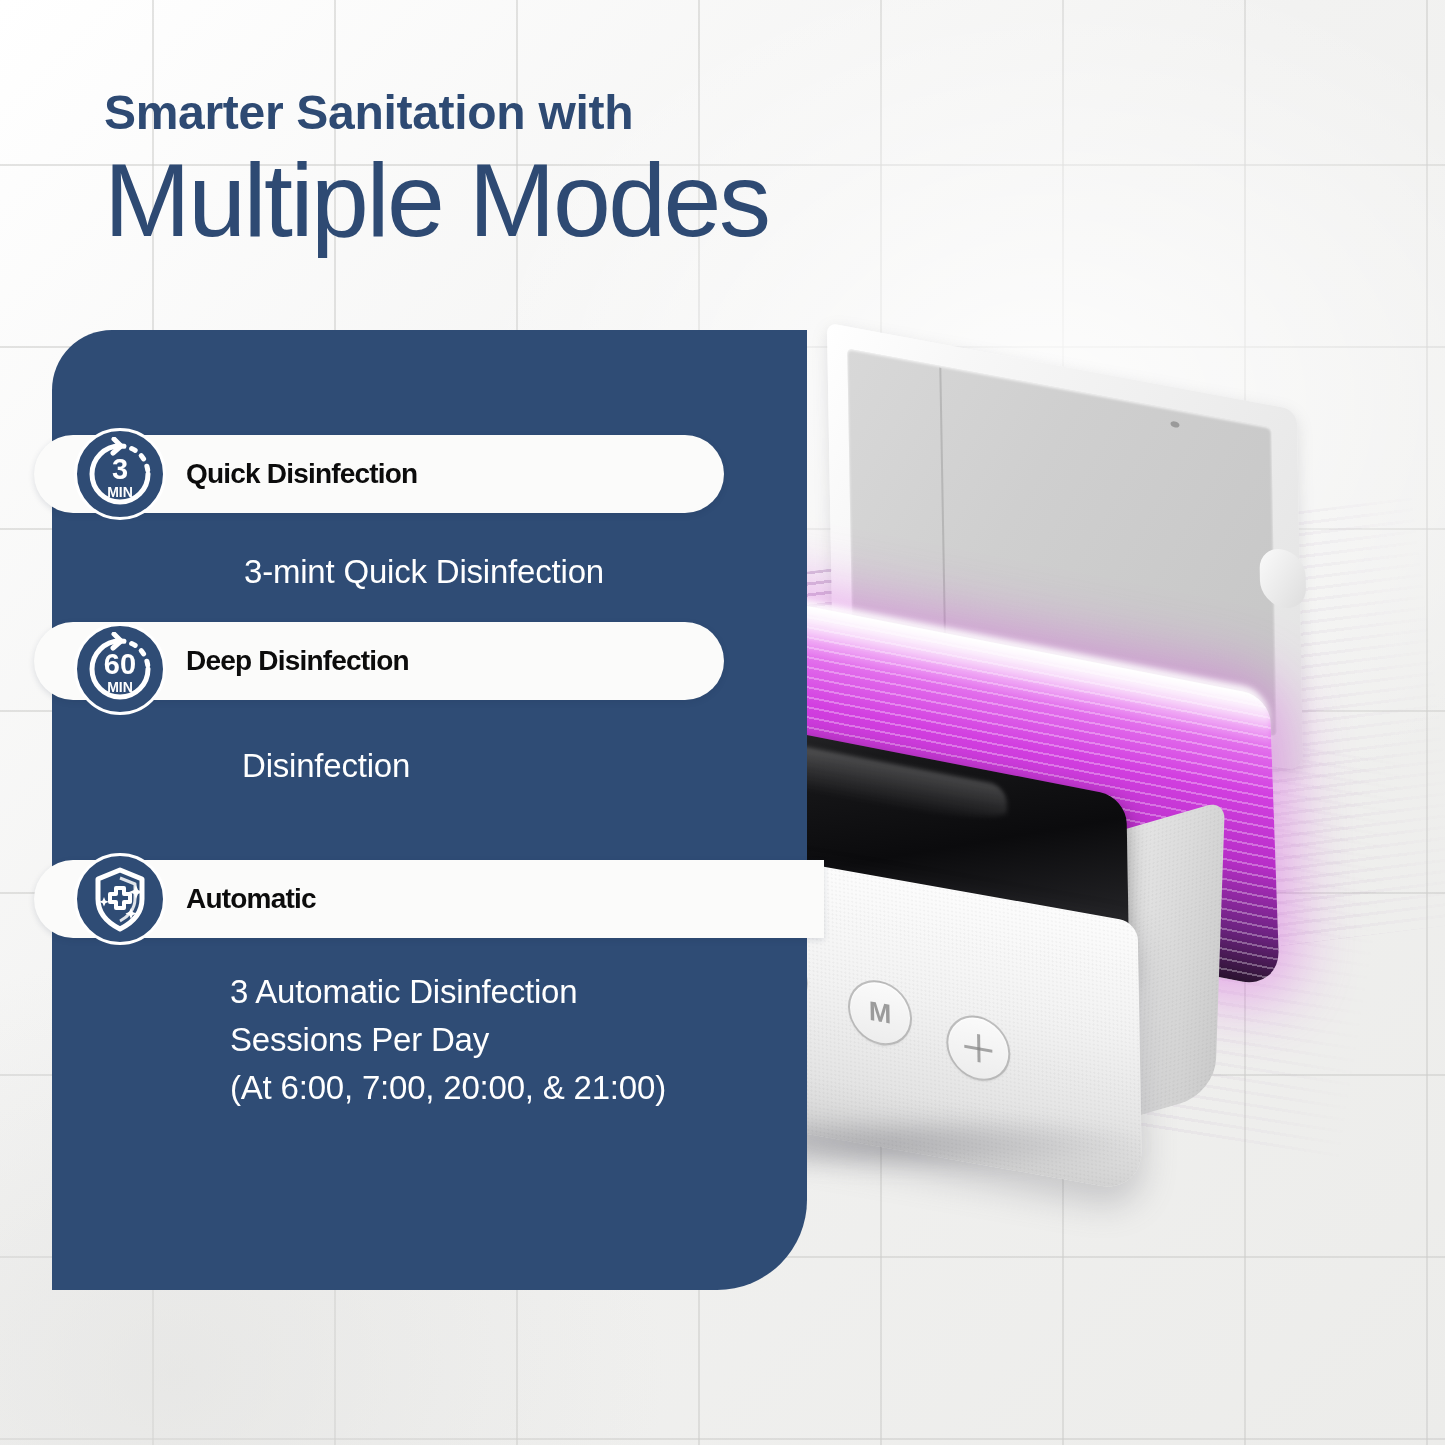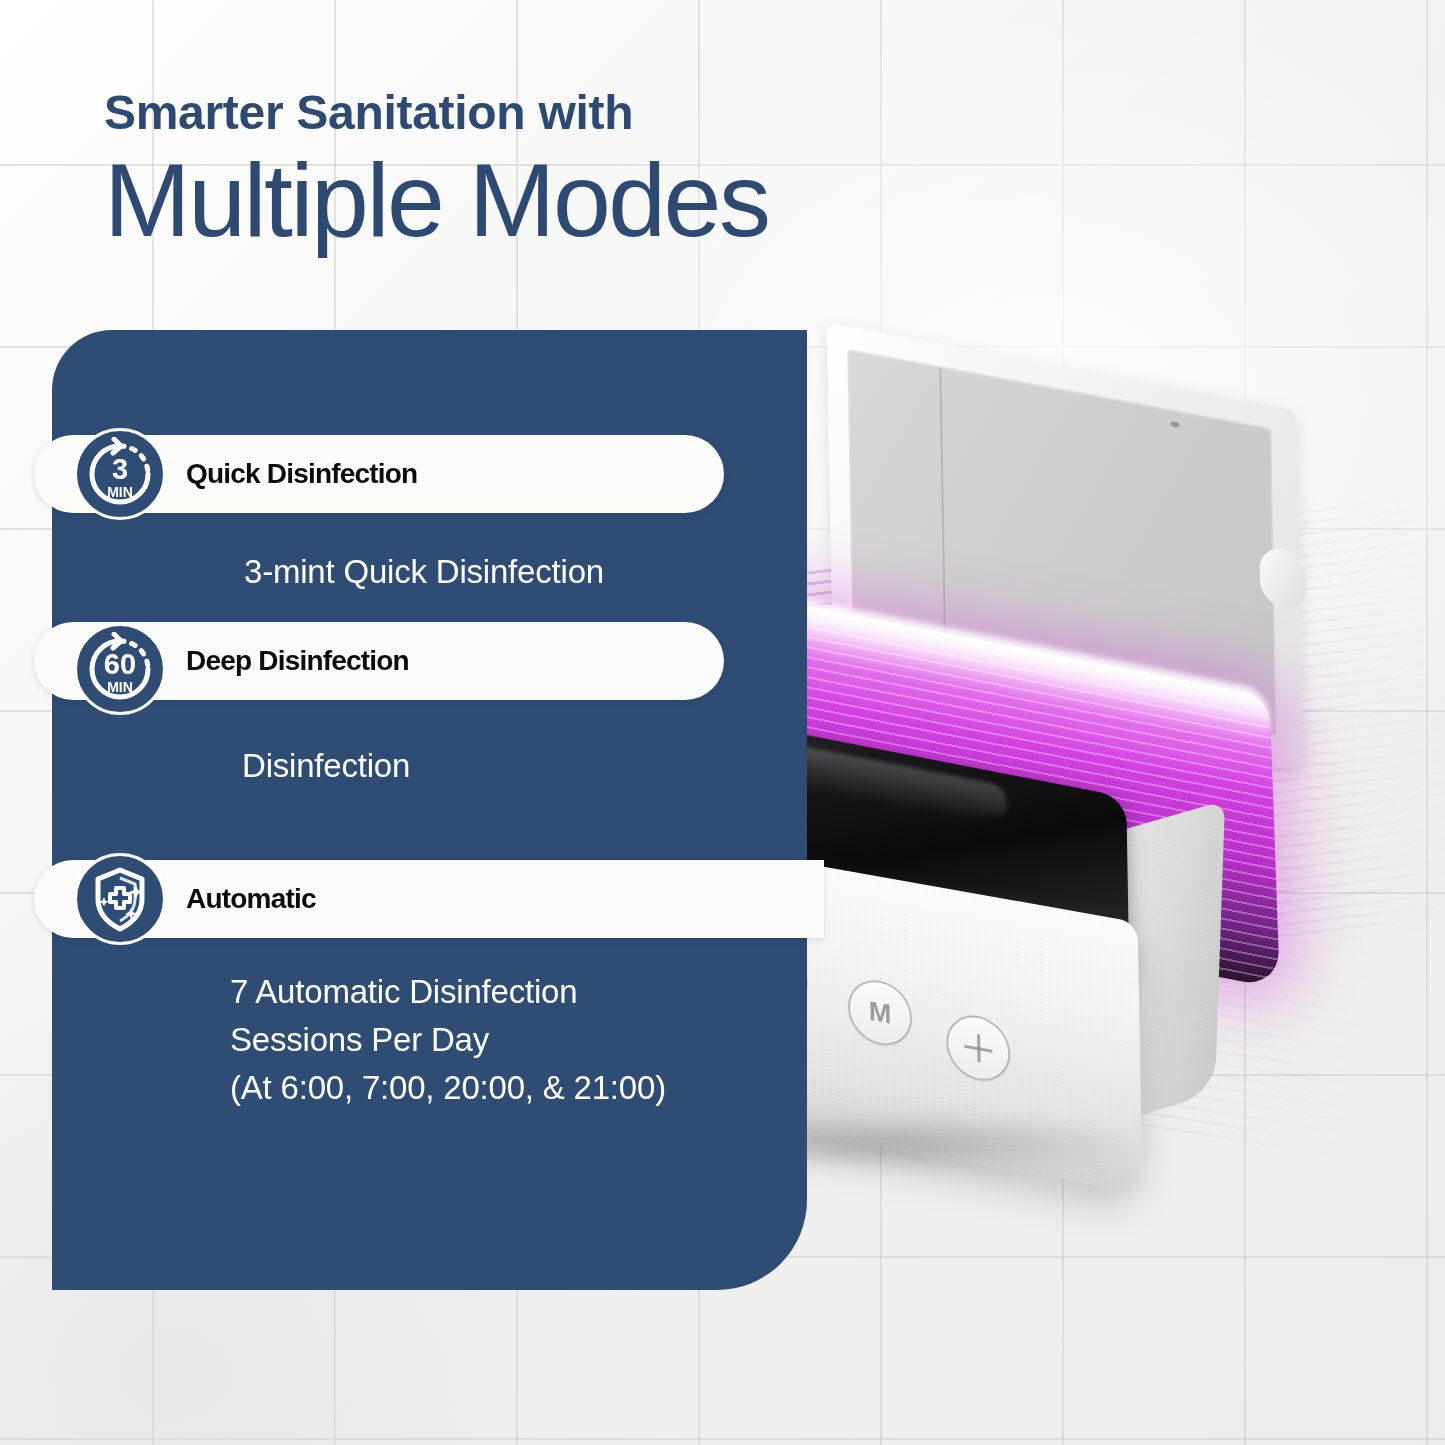--- a/index.html
+++ b/index.html
@@ -415,21 +415,21 @@
         <svg width="72" height="72" viewBox="0 0 72 72" aria-hidden="true">
           <path d="M36 7 L58 16 V36 C58 50 48 60 36 66 C24 60 14 50 14 36 V16 Z" fill="none" stroke="#ffffff" stroke-width="5" stroke-linejoin="round"></path>
           <path d="M36 15 L51 21 V36 C51 46 44 54 36 58" fill="none" stroke="#ffffff" stroke-width="3" stroke-linejoin="round" opacity="0.85"></path>
           <path d="M32 25 h8 v6 h6 v8 h-6 v6 h-8 v-6 h-6 v-8 h6 z" fill="none" stroke="#ffffff" stroke-width="4" stroke-linejoin="round"></path>
           <path d="M52 22 l2 5 5 2 -5 2 -2 5 -2 -5 -5 -2 5 -2 z" fill="#ffffff"></path>
           <path d="M47 45 l1.6 4 4 1.6 -4 1.6 -1.6 4 -1.6 -4 -4 -1.6 4 -1.6 z" fill="#ffffff"></path>
           <path d="M20 34 l1.4 3.4 3.4 1.4 -3.4 1.4 -1.4 3.4 -1.4 -3.4 -3.4 -1.4 3.4 -1.4 z" fill="#ffffff"></path>
         </svg>
       </div>
       <div class="fdesc" style="left:178px; top:638px;">
-        <div>7 Automatic Disinfection</div>
+        <div>3 Automatic Disinfection</div>
         <div>Sessions Per Day</div>
         <div>(At 6:00, 7:00, 20:00, &amp; 21:00)</div>
       </div>
     </div>
 
   </div>
 
 
 </div>
 

